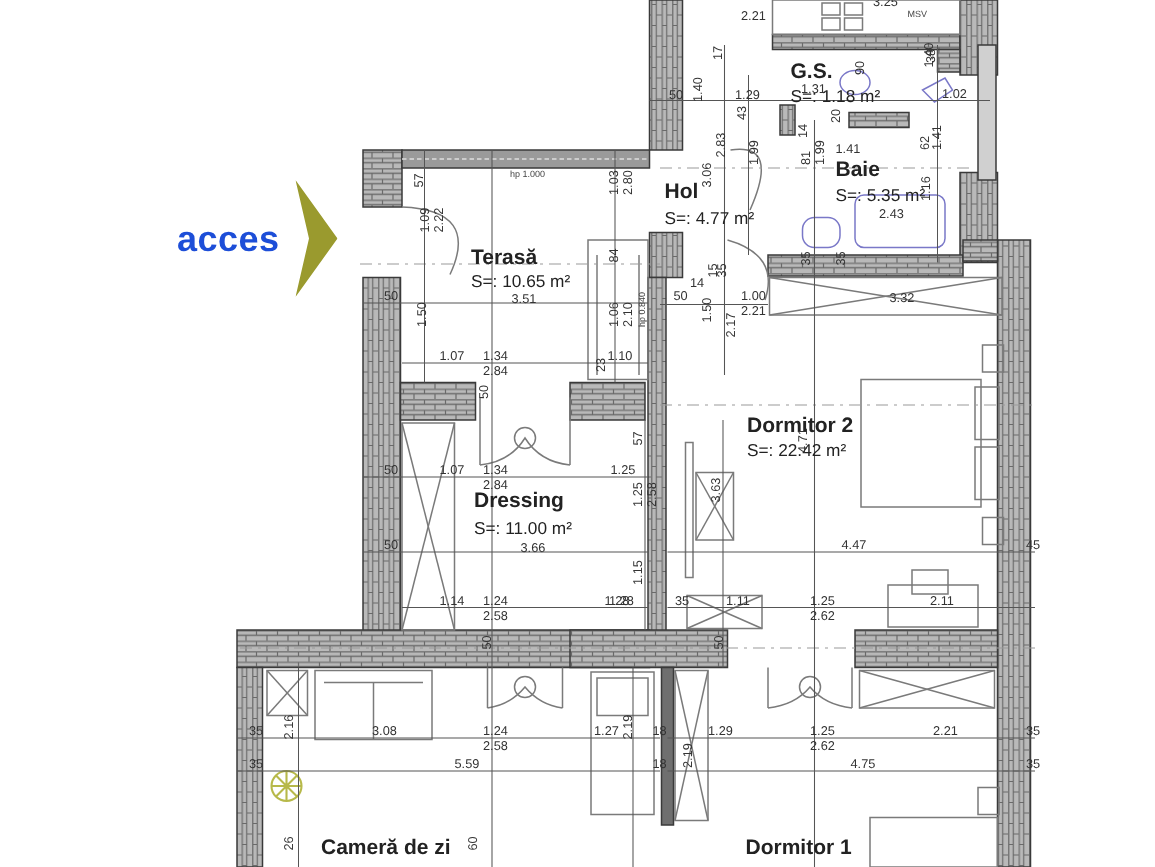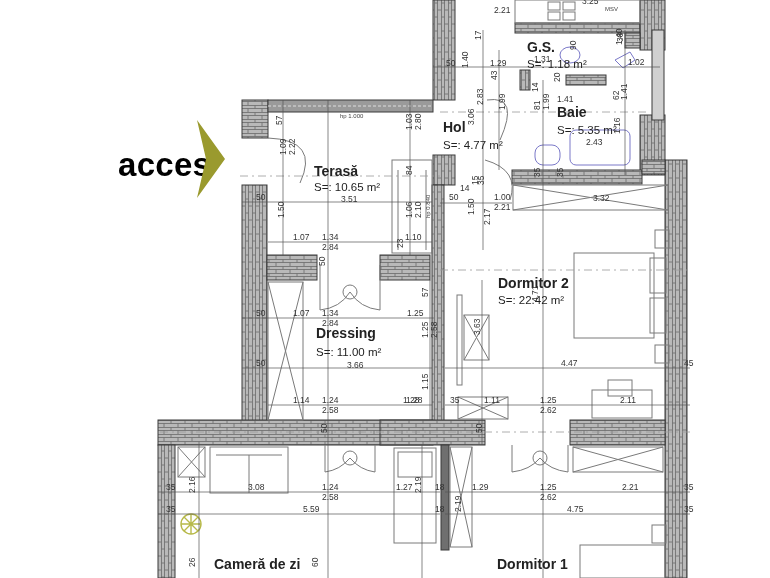--- a/index.html
+++ b/index.html
@@ -1,18 +1,18 @@
 <!DOCTYPE html>
 <html><head>
 <meta charset="utf-8">
 <style>
   html, body { margin:0; padding:0; background:#ffffff; }
   body { width:770px; height:578px; overflow:hidden; position:relative; font-family:"Liberation Sans", sans-serif; }
   #plan { position:absolute; left:0; top:0; width:770px; height:578px; }
-  .acces-label { position:absolute; left:118px; top:146px; font-family:"Liberation Sans", sans-serif; font-weight:bold; font-size:33px; color:#000000; letter-spacing:0.3px; }
+  .acces-label { position:absolute; left:118px; top:146px; font-family:"Liberation Sans", sans-serif; font-weight:bold; font-size:24px; color:#1d4ed8; letter-spacing:0.3px; }
   .acces-arrow { position:absolute; left:197px; top:120px; width:28px; height:78px; }
   .room-name { font-family:"Liberation Sans", sans-serif; font-weight:bold; font-size:14px; fill:#222; }
   .room-area { font-family:"Liberation Sans", sans-serif; font-size:11.5px; fill:#222; }
   .dim { font-family:"Liberation Sans", sans-serif; font-size:8.5px; fill:#333; }
   .dimv { font-family:"Liberation Sans", sans-serif; font-size:8.5px; fill:#333; }
   .small { font-family:"Liberation Sans", sans-serif; font-size:6px; fill:#444; }
 </style>
 </head>
 <body>
 

